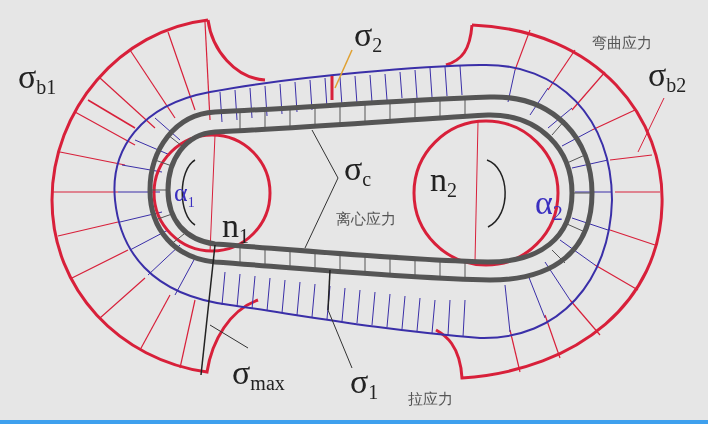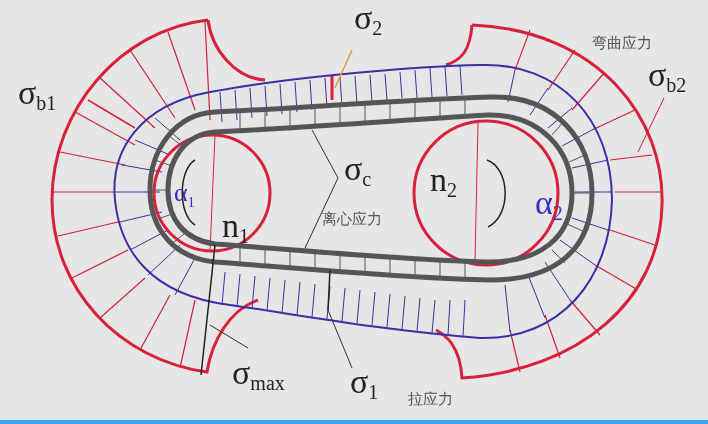--- a/index.html
+++ b/index.html
@@ -165,28 +165,28 @@
   <line x1="210" y1="325" x2="248" y2="348" stroke="#333" stroke-width="1"></line>
 
   <line x1="330" y1="270" x2="328" y2="310" stroke="#222" stroke-width="1.5"></line>
   <line x1="328" y1="310" x2="352" y2="368" stroke="#333" stroke-width="1"></line>
 
   <line x1="88" y1="100" x2="135" y2="128" stroke="#d8203a" stroke-width="1.5"></line>
 
   <line x1="664" y1="98" x2="638" y2="152" stroke="#d8203a" stroke-width="1"></line>
 </svg>
 
-<div class="lbl" style="left:18px;top:76px;"><span class="sym">σ</span><span class="sub">b1</span></div>
-<div class="lbl" style="left:354px;top:1px;text-align:center;"><span class="sym">σ</span><span class="sub">2</span></div>
+<div class="lbl" style="left:18px;top:60px;"><span class="sym">σ</span><span class="sub">b1</span></div>
+<div class="lbl" style="left:354px;top:18px;text-align:center;"><span class="sym">σ</span><span class="sub">2</span></div>
 <div class="lbl" style="left:648px;top:58px;text-align:right;"><span class="sym">σ</span><span class="sub">b2</span></div>
 <div class="lbl" style="left:344px;top:152px;"><span class="sym">σ</span><span class="sub">c</span></div>
 <div class="lbl" style="left:222px;top:165px;margin-top:44px;"><span class="sym">n</span><span class="sub">1</span></div>
 <div class="lbl" style="left:430px;top:163px;"><span class="sym">n</span><span class="sub">2</span></div>
 <div class="lbl blue" style="left:174px;top:180px;"><span class="sym" style="font-size:26px;">α</span><span class="sub" style="font-size:14px;">1</span></div>
 <div class="lbl blue" style="left:535px;top:186px;"><span class="sym">α</span><span class="sub">2</span></div>
 <div class="lbl" style="left:232px;top:356px;"><span class="sym">σ</span><span class="sub">max</span></div>
 <div class="lbl" style="left:338px;top:365px;margin-left:12px;"><span class="sym">σ</span><span class="sub">1</span></div>
 
 <div class="cn" style="left:592px;top:34px;">弯曲应力</div>
-<div class="cn" style="left:322px;top:210px;">离心应力</div>
+<div class="cn" style="left:336px;top:210px;">离心应力</div>
 <div class="cn" style="left:408px;top:390px;font-family:Liberation Mono, monospace;">拉应力</div>
 
 <div class="bottom-bar"></div>
 
 </body></html>

